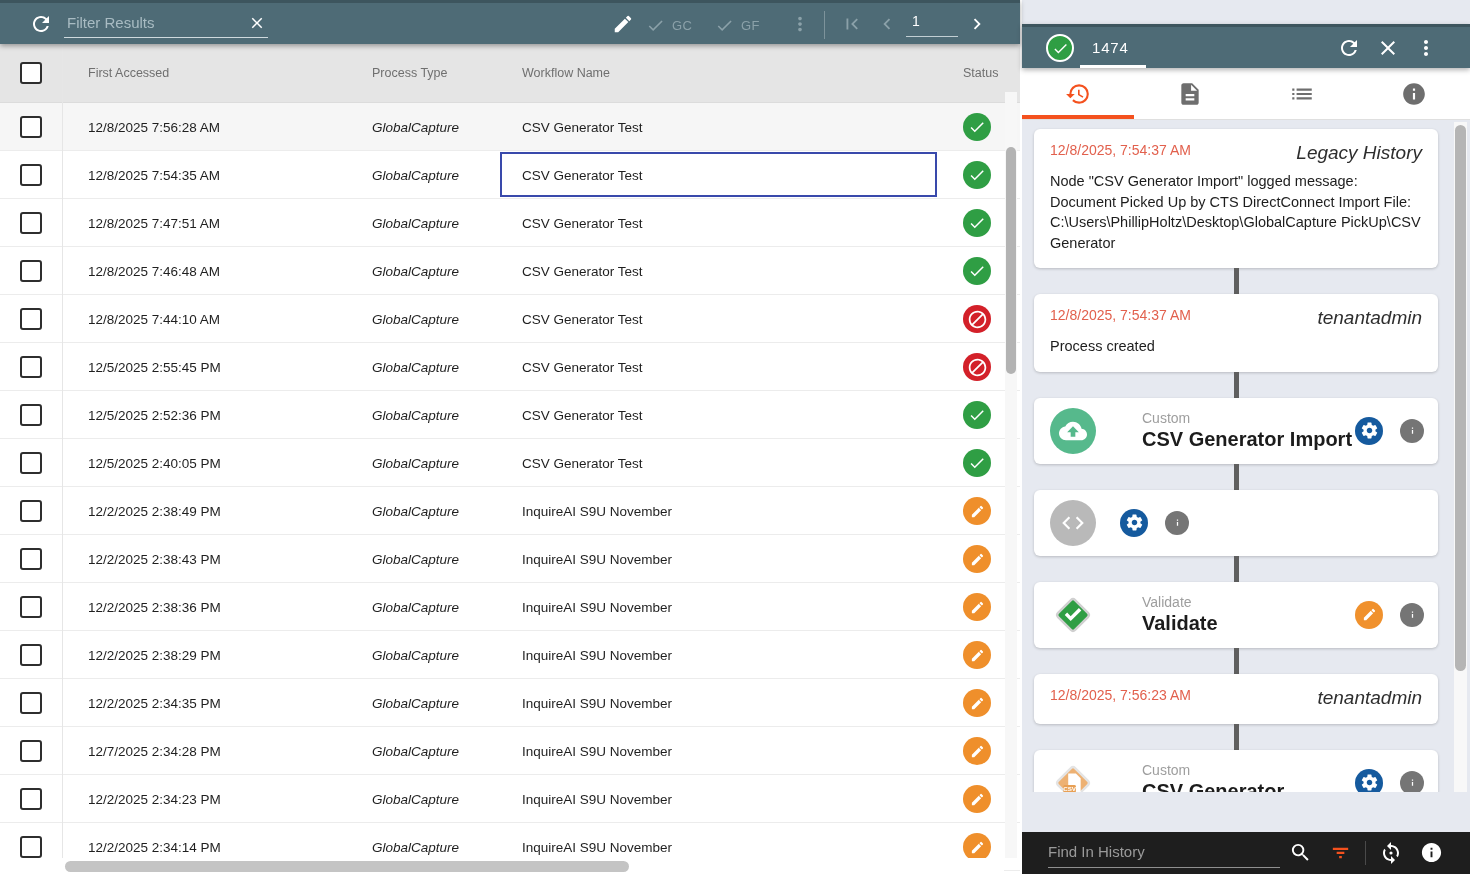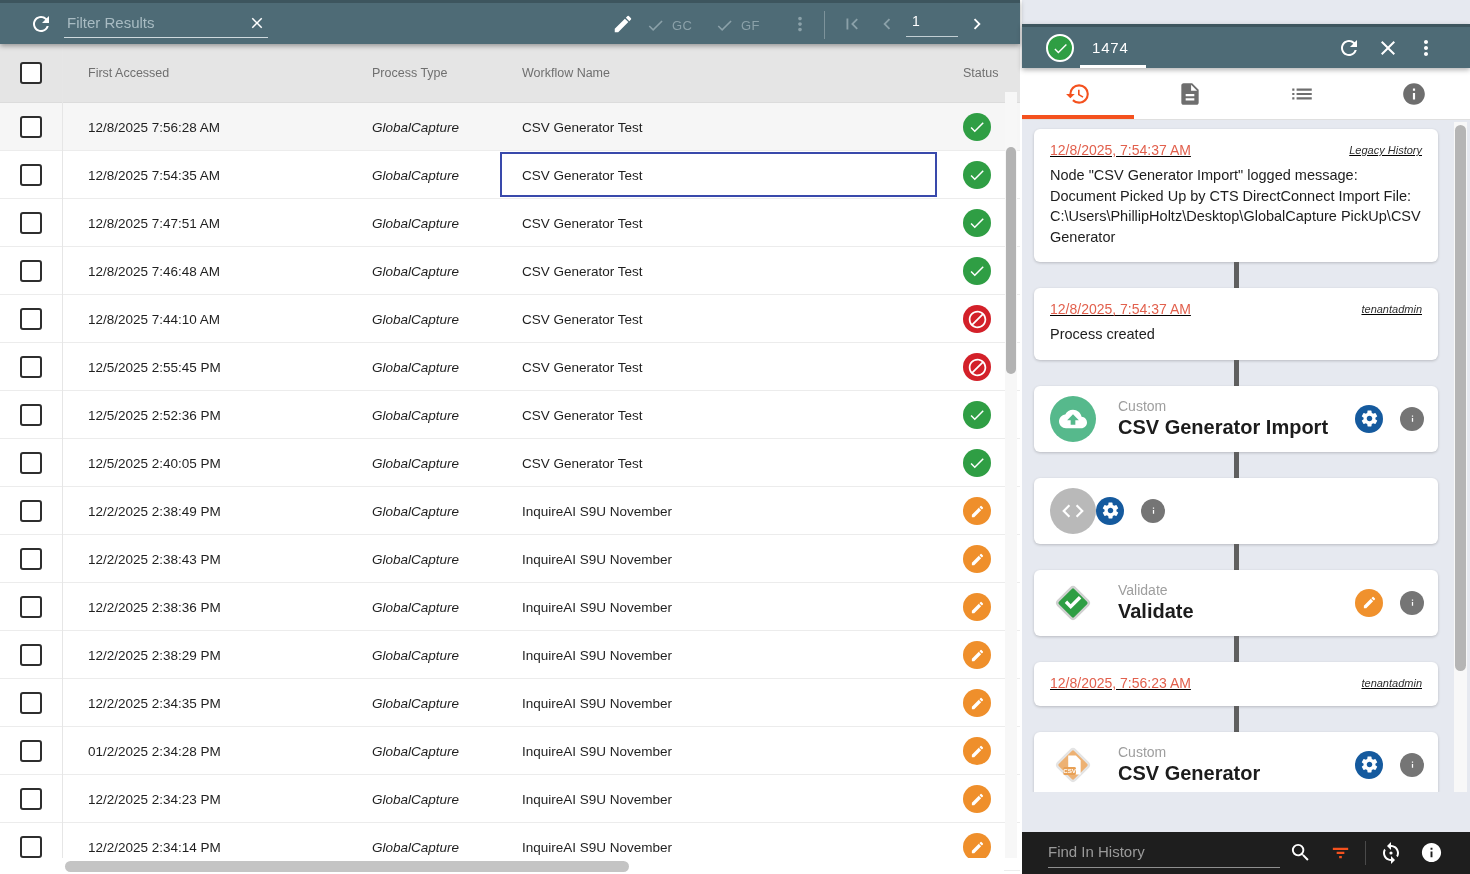--- a/index.html
+++ b/index.html
@@ -61,25 +61,25 @@
 
   .r-tabs { position:relative; height:52px; flex:none; background:#fff; display:flex; border-bottom:1px solid #dfdfdf; z-index:5; }
   .r-tab { position:relative; flex:1; border:none; background:none; display:flex; align-items:center; justify-content:center;
     color:#6e6e6e; cursor:pointer; }
   .r-tab.active { color:#f4511e; }
   .tab-underline { position:absolute; left:0; bottom:0; width:100%; height:4px; background:#f4511e; }
 
   .r-content { position:relative; flex:1; overflow:hidden; padding:9px 32px 0 12px; }
   .card { background:#fff; border-radius:6px; box-shadow:0 1px 3px rgba(0,0,0,.2); }
   .log-card { padding:13px 16px 15px; }
-  .log-head { display:flex; justify-content:space-between; align-items:center;text-decoration:underline; }
+  .log-head { display:flex; justify-content:space-between; align-items:flex-start; }
   .ts { color:#e2604d; font-size:14px; }
-  .author { font-style:italic; font-size:11px; color:#2e2e2e; }
+  .author { font-style:italic; font-size:19px; color:#2e2e2e; }
   .msg { margin-top:7px; font-size:14.5px; color:#1d1d1d; line-height:1.42; }
-  .node-card { height:66px; display:flex; align-items:center; padding:0 14px 0 16px; }
+  .node-card { height:66px; display:flex; align-items:center; padding:0 14px 0 16px;gap:24px; }
   .node-icon { width:46px; height:46px; flex:none; display:flex; align-items:center; justify-content:center; }
   .nicon-circle { width:46px; height:46px; border-radius:50%; display:flex; align-items:center; justify-content:center; }
   .node-text { margin-left:22px; flex:1; min-width:0; }
   .node-cat { font-size:14px; color:#9e9e9e; }
   .node-title { font-size:20px; font-weight:bold; color:#1c1c1c; margin-top:2px; white-space:nowrap; }
   .node-actions { display:flex; align-items:center; gap:17px; }
   .act-circle { width:28px; height:28px; border-radius:50%; border:none; padding:0; display:flex; align-items:center; justify-content:center; cursor:pointer; }
   .act-gear { background:#155a9e; } .act-pencil { background:#f0912d; }
   .info-circle { width:24px; height:24px; border-radius:50%; border:none; padding:0; background:#757575;
     display:flex; align-items:center; justify-content:center; cursor:pointer; }
@@ -332,21 +332,21 @@
     <span class="status-icon st-editing">
               <svg viewBox="0 0 24 24" width="15" height="15">
                 <path d="M3 17.25V21h3.75L17.81 9.94l-3.75-3.75L3 17.25zM20.71 7.04c.39-.39.39-1.02 0-1.41l-2.34-2.34a.996.996 0 0 0-1.41 0l-1.83 1.83 3.75 3.75 1.83-1.83z" fill="#fff"></path>
               </svg>
             </span>
   </div>
 
   <div class="row">
     <span class="cbx"></span>
 
-    <span class="cell c-date">01/2/2025 2:34:28 PM</span>
+    <span class="cell c-date">12/7/2025 2:34:28 PM</span>
     <span class="cell c-proc">GlobalCapture</span>
     <span class="cell c-wf">InquireAI S9U November</span>
     <span class="status-icon st-editing">
               <svg viewBox="0 0 24 24" width="15" height="15">
                 <path d="M3 17.25V21h3.75L17.81 9.94l-3.75-3.75L3 17.25zM20.71 7.04c.39-.39.39-1.02 0-1.41l-2.34-2.34a.996.996 0 0 0-1.41 0l-1.83 1.83 3.75 3.75 1.83-1.83z" fill="#fff"></path>
               </svg>
             </span>
   </div>
 
   <div class="row">

